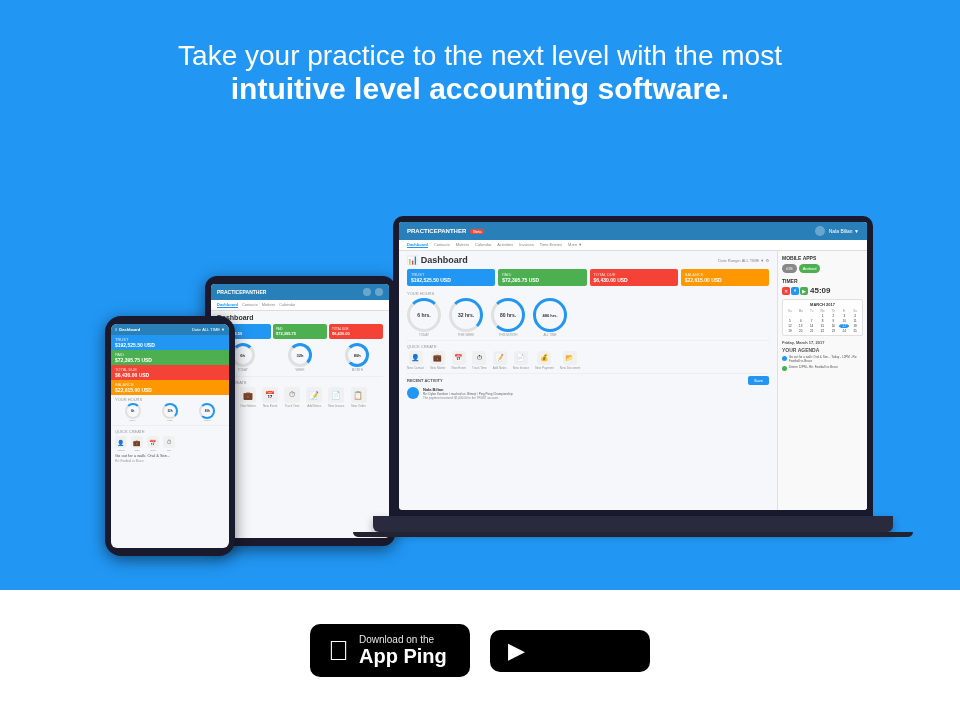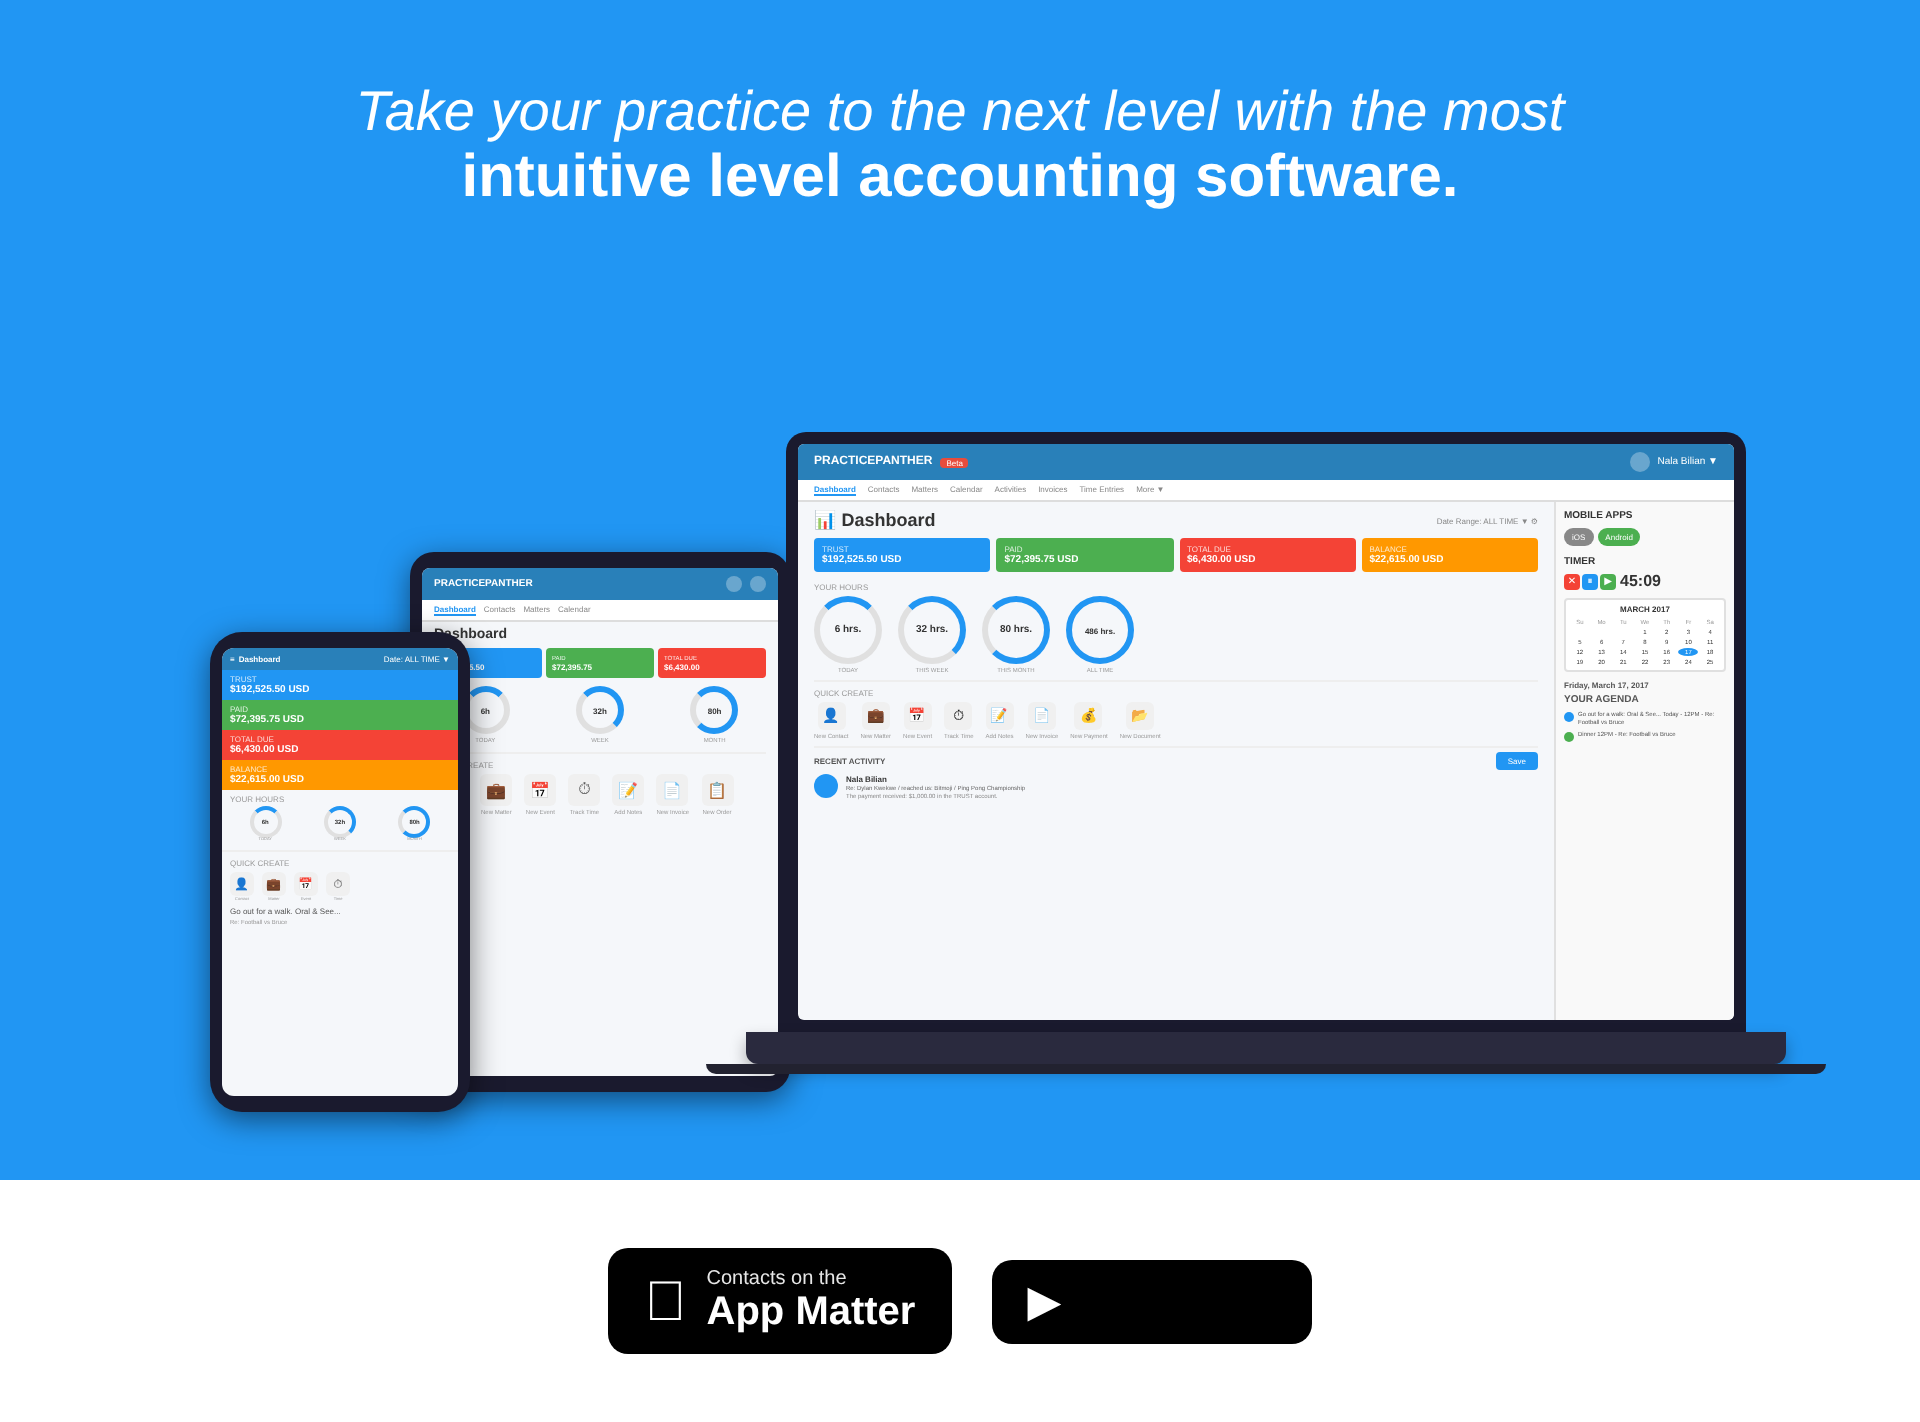--- a/index.html
+++ b/index.html
@@ -25,21 +25,20 @@
     .headline {
       text-align: center;
       color: #fff;
       margin-bottom: 30px;
     }
 
     .headline .line1 {
       font-size: 28px;
       font-weight: 300;
       display: block;
-      font-style: italic;
     }
 
     .headline .line2 {
       font-size: 30px;
       font-weight: 800;
       display: block;
     }
 
     .devices-container {
       position: relative;
@@ -559,20 +558,20 @@
       <div style="width:560px;height:5px;background:#222230;border-radius:0 0 8px 8px;margin-left:-40px;"></div>
     </div>
 
   </div>
 </div>
 
 <div class="bottom-section">
   <a class="store-btn" href="#">
     <span class="store-icon"></span>
     <div class="store-text">
-      <span class="store-sub">Contacts on the</span>
-      <span class="store-name">App Matter</span>
+      <span class="store-sub">Download on the</span>
+      <span class="store-name">App Ping</span>
     </div>
   </a>
   <a class="store-btn" href="#">
     <span class="store-icon" style="font-size:22px;">▶</span>
   </a>
 </div>
 
 </body></html>

